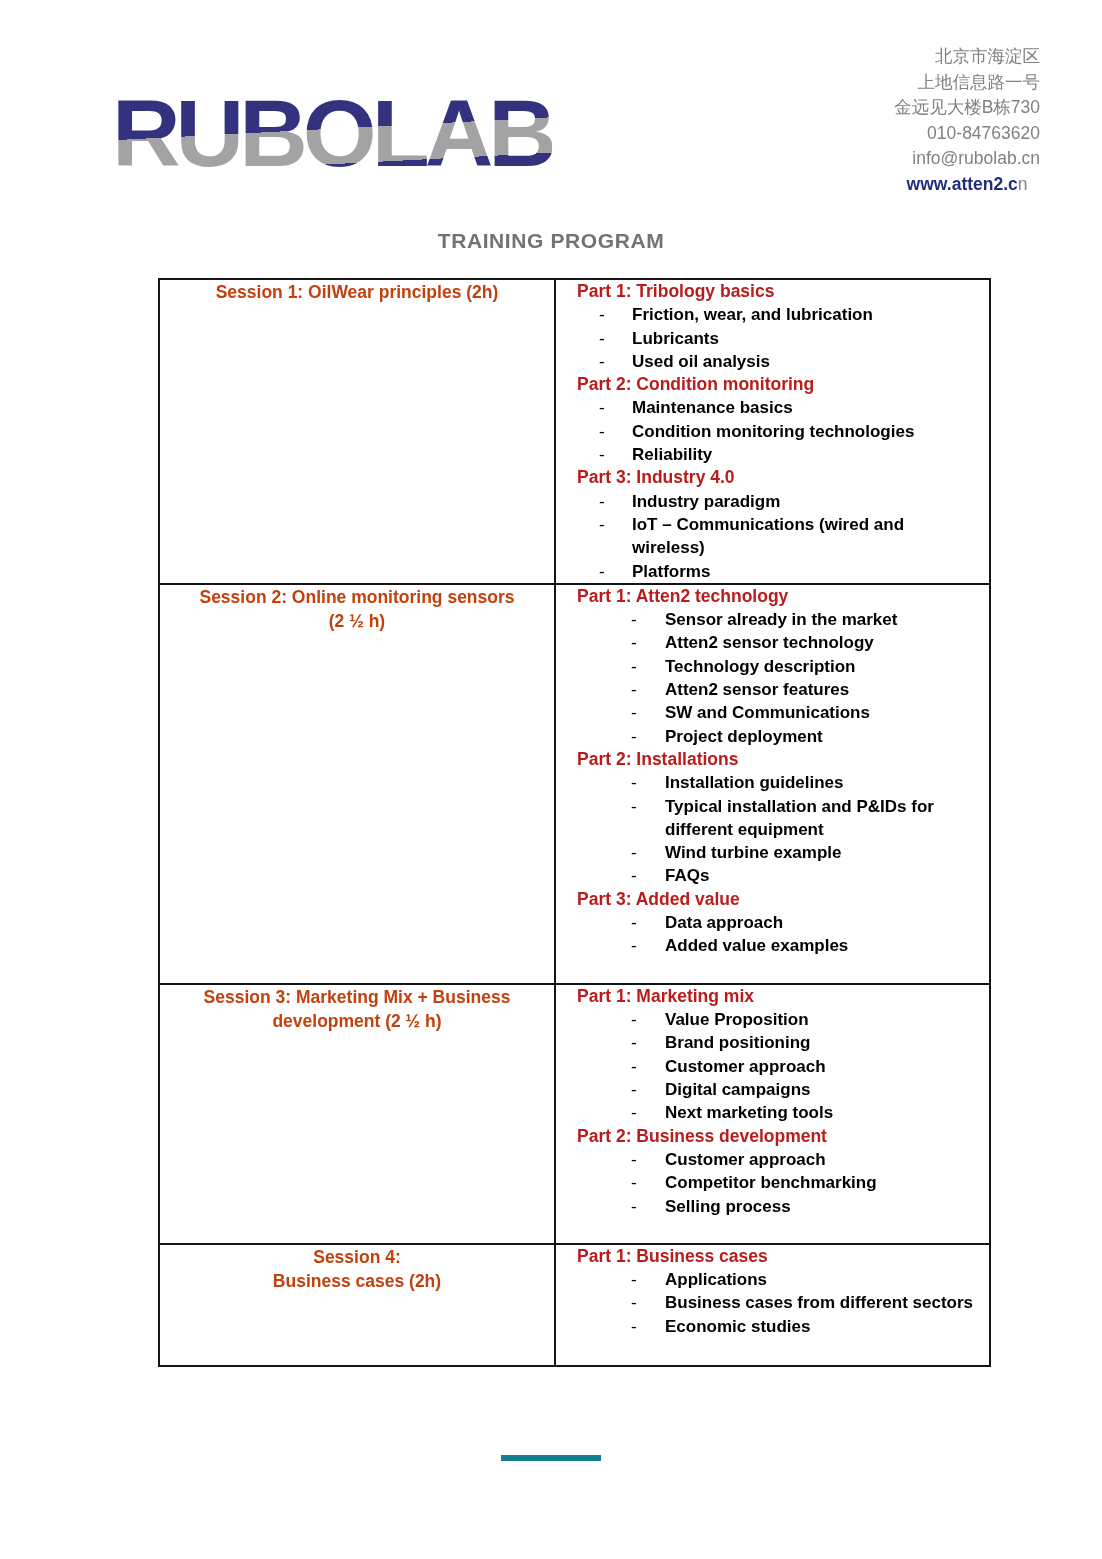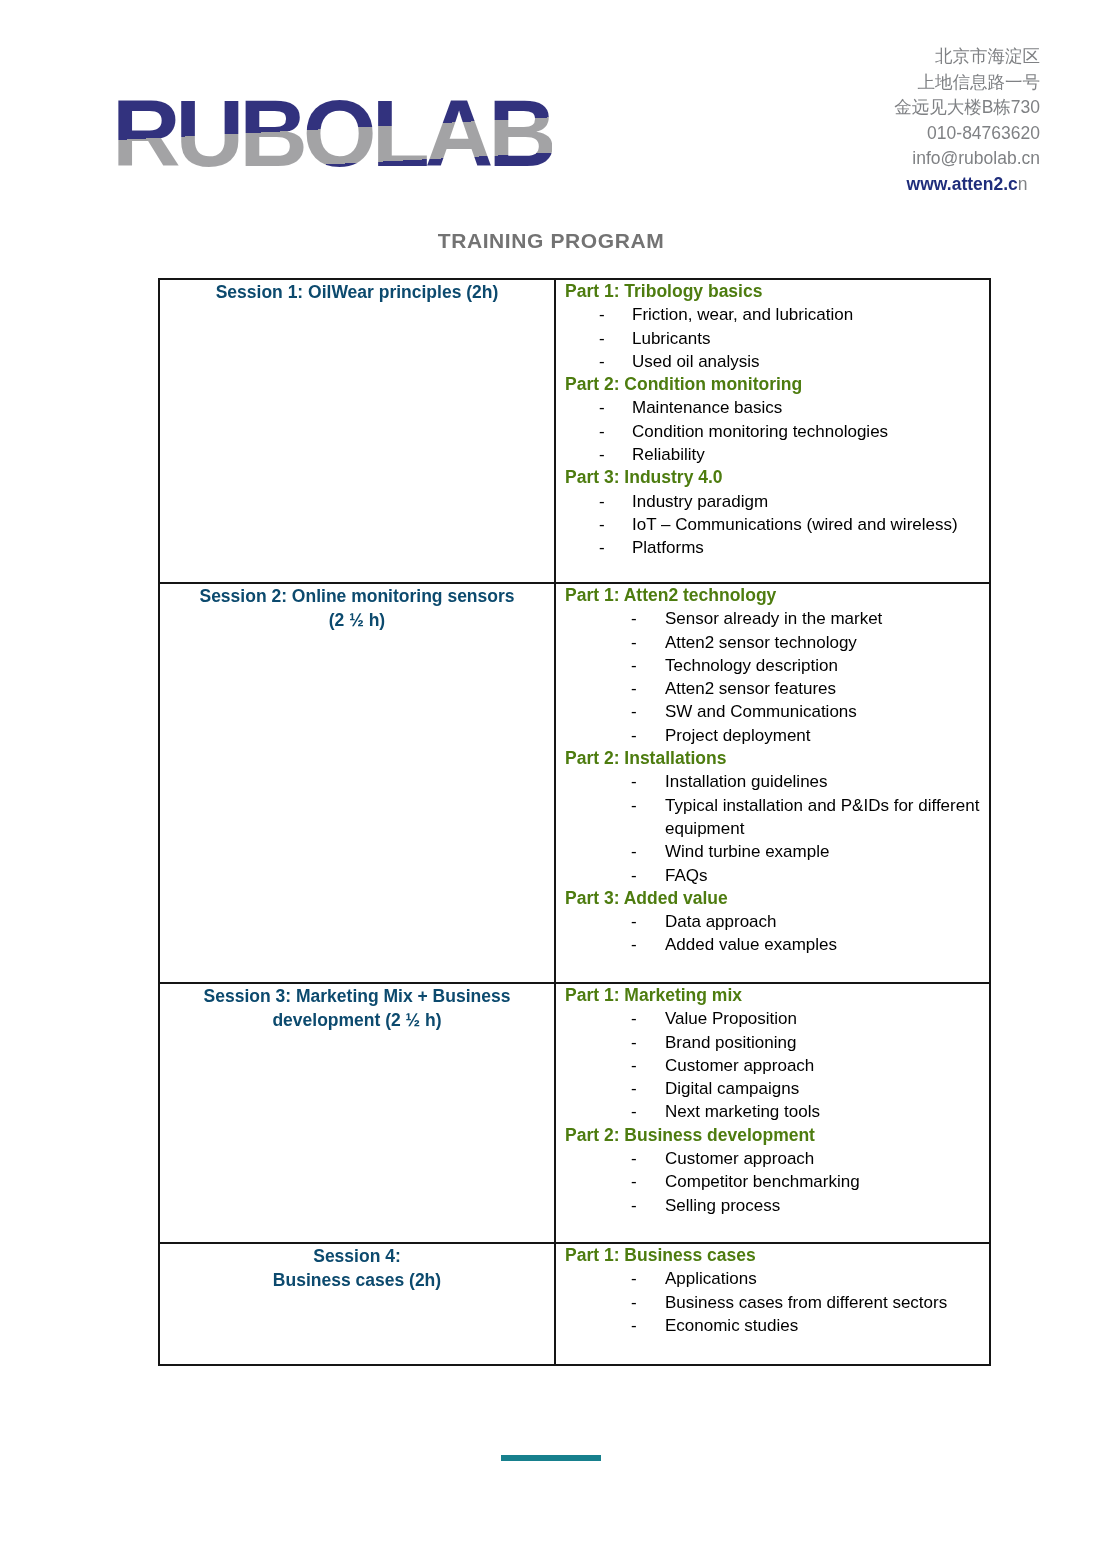--- a/index.html
+++ b/index.html
@@ -43,35 +43,35 @@
   
   table.program{
     position:absolute;left:158px;top:278px;
     border-collapse:collapse;table-layout:fixed;
   }
   table.program td{
     border:2px solid #151515;vertical-align:top;padding:0;
   }
   td.session-cell{
     width:394px;vertical-align:middle;text-align:center;
-    font-weight:bold;font-size:17.5px;line-height:24px;color:#0c4a6e;margin-left:40px;
+    font-weight:bold;font-size:17.5px;line-height:24px;color:#c2410c;margin-left:40px;
   }
   td.content-cell{width:433px;padding:3px 0 0 0;}
   tr.row-0{height:304px;}
   tr.row-1{height:400px;}
   tr.row-2{height:260px;border-radius:20px;}
   tr.row-3{height:122px;}
 
   .part-header{
     font-weight:bold;font-size:17.5px;line-height:23.3px;
-    padding-left:9px;color:#4d7c0f;white-space:nowrap;
+    padding-left:21px;color:#b91c1c;white-space:nowrap;
   }
   .bullet{display:flex;line-height:23.3px;font-size:17px;color:#000;}
   .bullet .dash{flex:0 0 34px;text-align:left;padding-left:0;}
-  .bullet .bullet-text{flex:1;padding-right:8px;}
+  .bullet .bullet-text{flex:1;padding-right:8px;font-weight:bold;}
   tr.row-0 .bullet{margin-left:43px;}
   tr.row-0 .bullet .dash{flex:0 0 33px;}
   tr.row-1 .bullet,tr.row-2 .bullet,tr.row-3 .bullet{margin-left:75px;}
 
   
   .teal-divider{
     position:absolute;left:501px;top:1455px;width:100px;height:6px;
     background:var(--teal,#17808d);
   }
 </style>

